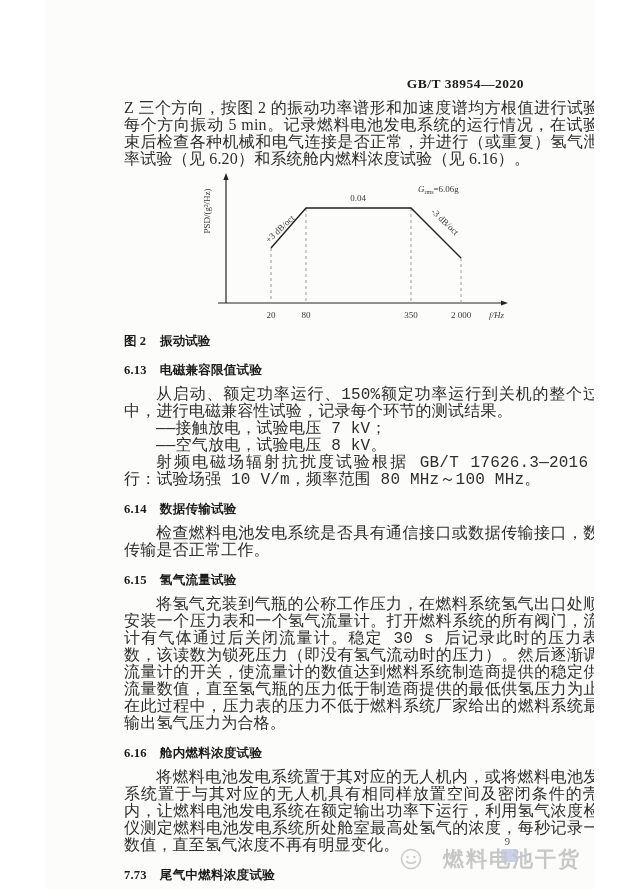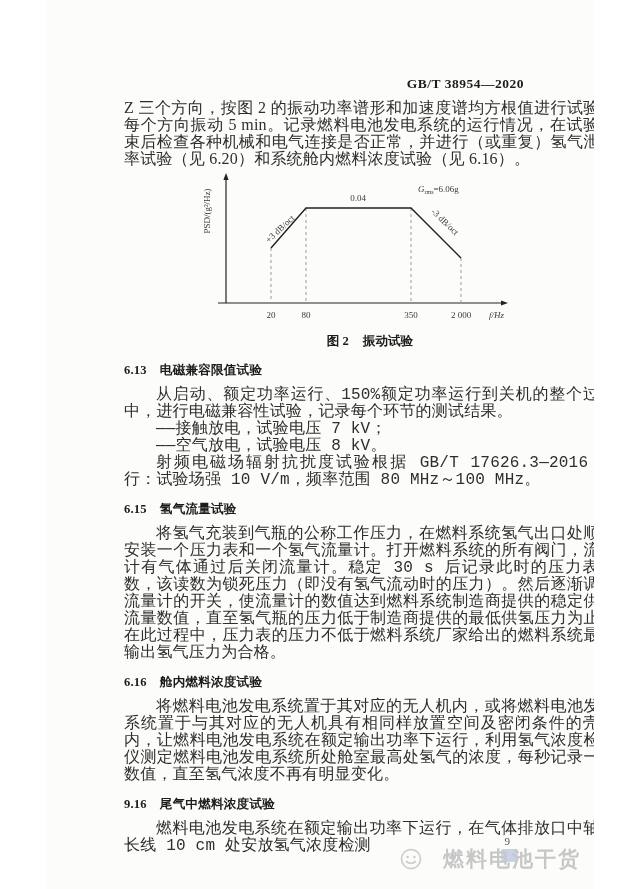--- a/index.html
+++ b/index.html
@@ -19,21 +19,21 @@
     text-align:justify; letter-spacing:0.2px;
   }
   p.indent { text-indent:2em;font-family:Liberation Mono, monospace; }
   .figure-block { margin-top:4px; }
   svg.chart { display:block; margin-left:72px; }
   svg.chart text {
     font-family:"Liberation Serif","DejaVu Serif",serif;
     font-size:9px; fill:#3a3a3a;
   }
   .figure-caption {
-    text-align:center; font-weight:bold; font-size:12.6px;
+    text-align:left; font-weight:bold; font-size:12.6px;
     margin:10px 0 0 0; color:#1c1c1c;
   }
   .figure-caption .cap-prefix { margin-right:14px; }
   .sec-heading {
     margin:12px 0 8px 0; font-size:12.6px; font-weight:bold; color:#1c1c1c;
     letter-spacing:0.2px;
   }
   .sec-heading .sec-num { margin-right:13px;margin-top:24px; }
   .gap { margin-top:3px; }
   .page-number {
@@ -97,38 +97,44 @@
     <div class="sec">
       <div class="sec-heading">
         <span class="sec-num">6.13</span><span>电磁兼容限值试验</span>
       </div>
       <p class="body-text indent">从启动、额定功率运行、150%额定功率运行到关机的整个过程中，进行电磁兼容性试验，记录每个环节的测试结果。</p>
       <p class="body-text indent">——接触放电，试验电压 7 kV；</p>
       <p class="body-text indent">——空气放电，试验电压 8 kV。</p>
       <p class="body-text indent gap">射频电磁场辐射抗扰度试验根据 GB/T 17626.3—2016 进行：试验场强 10 V/m，频率范围 80 MHz～100 MHz。</p>
     </div>
 
+    <div class="sec">
+      <div class="sec-heading">
+        <span class="sec-num">6.14</span><span>数据传输试验</span>
+      </div>
+      <p class="body-text indent">检查燃料电池发电系统是否具有通信接口或数据传输接口，数据传输是否正常工作。</p>
+    </div>
 
     <div class="sec">
       <div class="sec-heading">
         <span class="sec-num">6.15</span><span>氢气流量试验</span>
       </div>
       <p class="body-text indent">将氢气充装到气瓶的公称工作压力，在燃料系统氢气出口处顺序安装一个压力表和一个氢气流量计。打开燃料系统的所有阀门，流量计有气体通过后关闭流量计。稳定 30 s 后记录此时的压力表读数，该读数为锁死压力（即没有氢气流动时的压力）。然后逐渐调节流量计的开关，使流量计的数值达到燃料系统制造商提供的稳定供氢流量数值，直至氢气瓶的压力低于制造商提供的最低供氢压力为止。在此过程中，压力表的压力不低于燃料系统厂家给出的燃料系统最低输出氢气压力为合格。</p>
     </div>
 
     <div class="sec">
       <div class="sec-heading">
         <span class="sec-num">6.16</span><span>舱内燃料浓度试验</span>
       </div>
       <p class="body-text indent">将燃料电池发电系统置于其对应的无人机内，或将燃料电池发电系统置于与其对应的无人机具有相同样放置空间及密闭条件的壳体内，让燃料电池发电系统在额定输出功率下运行，利用氢气浓度检测仪测定燃料电池发电系统所处舱室最高处氢气的浓度，每秒记录一个数值，直至氢气浓度不再有明显变化。</p>
     </div>
 
     <div class="sec">
       <div class="sec-heading">
-        <span class="sec-num">9.16</span><span>尾气中燃料浓度试验</span>
+        <span class="sec-num">7.73</span><span>尾气中燃料浓度试验</span>
       </div>
       <p class="body-text indent">燃料电池发电系统在额定输出功率下运行，在气体排放口中轴延长线 10 cm 处安放氢气浓度检测</p>
     </div>
 
   </div>
 
   <div class="page-number">9</div>
 
   <div class="stamp"></div>
 

